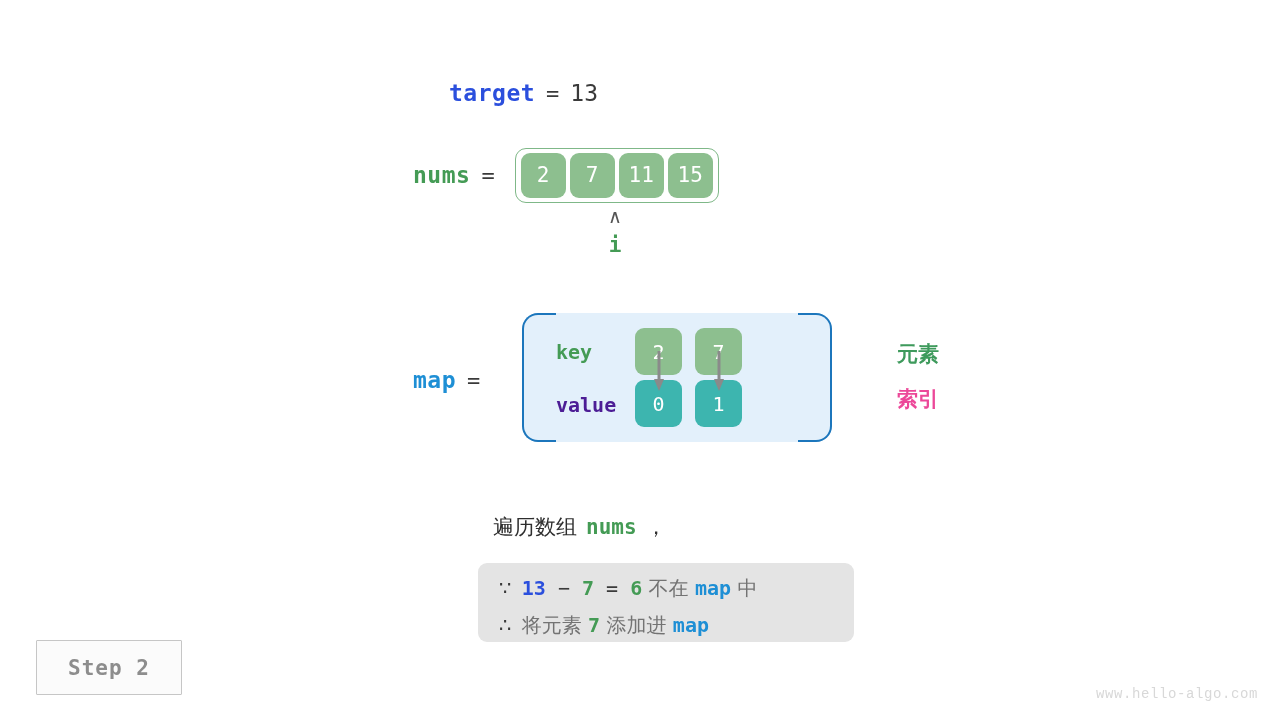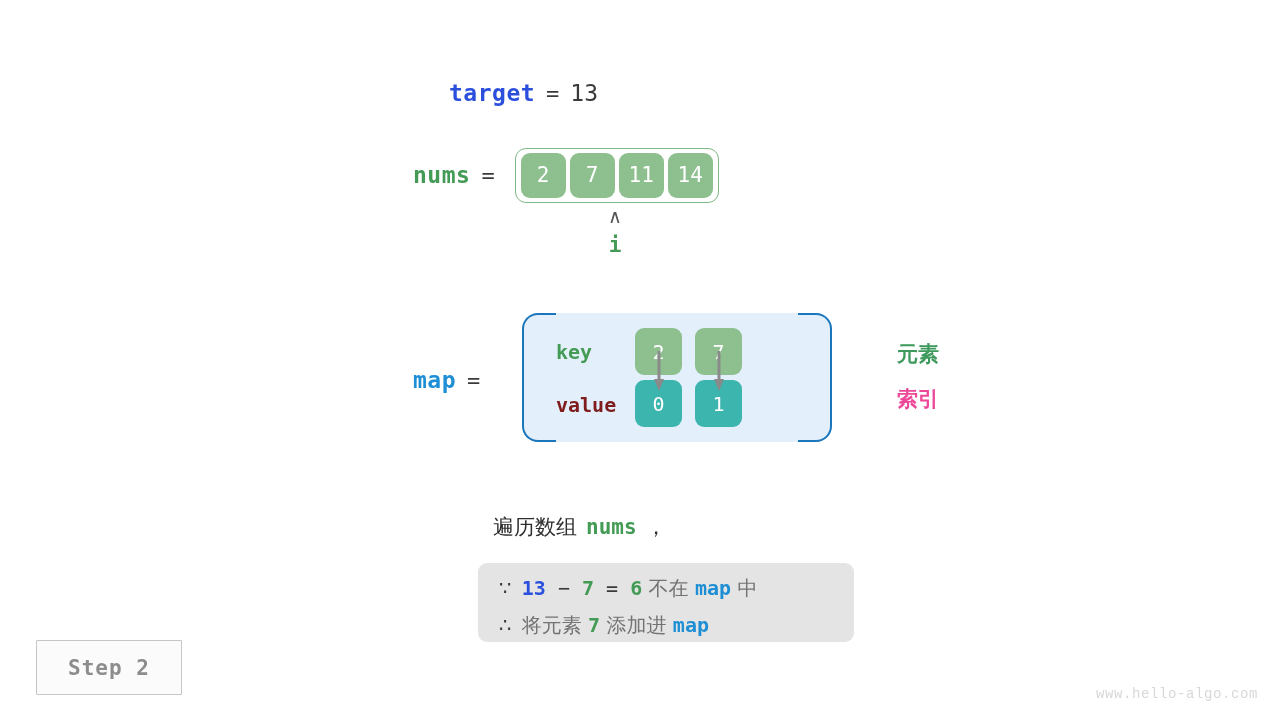--- a/index.html
+++ b/index.html
@@ -148,21 +148,21 @@
     width: 310px;
     height: 129px;
   }
   .kv-label {
     position: absolute;
     font-size: 20px;
     font-weight: bold;
     font-family: "DejaVu Sans Mono", "Liberation Mono", monospace;
   }
   .kv-label.key   { left: 34px; top: 27px; color: #449b55; }
-  .kv-label.value { left: 34px; top: 80px; color: #7f1d1d; }
+  .kv-label.value { left: 34px; top: 80px; color: #4c1d95; }
 
   .map-cell {
     position: absolute;
     width: 47px;
     height: 47px;
     border-radius: 9px;
     display: flex;
     align-items: center;
     justify-content: center;
     color: #ffffff;
@@ -296,21 +296,21 @@
     <span class="plain-num">13</span>
   </div>
 
   <div class="nums-row">
     <span class="var-name var-green">nums</span>
     <span class="eq">=</span>
     <div class="array-box">
       <div class="cell">2</div>
       <div class="cell">7</div>
       <div class="cell">11</div>
-      <div class="cell">14</div>
+      <div class="cell">15</div>
     </div>
   </div>
 
   <div class="pointer-wrap">
     <div class="caret">∧</div>
     <div class="pointer-label">i</div>
   </div>
 
   <div class="map-row">
     <span class="var-name var-lightblue">map</span>

